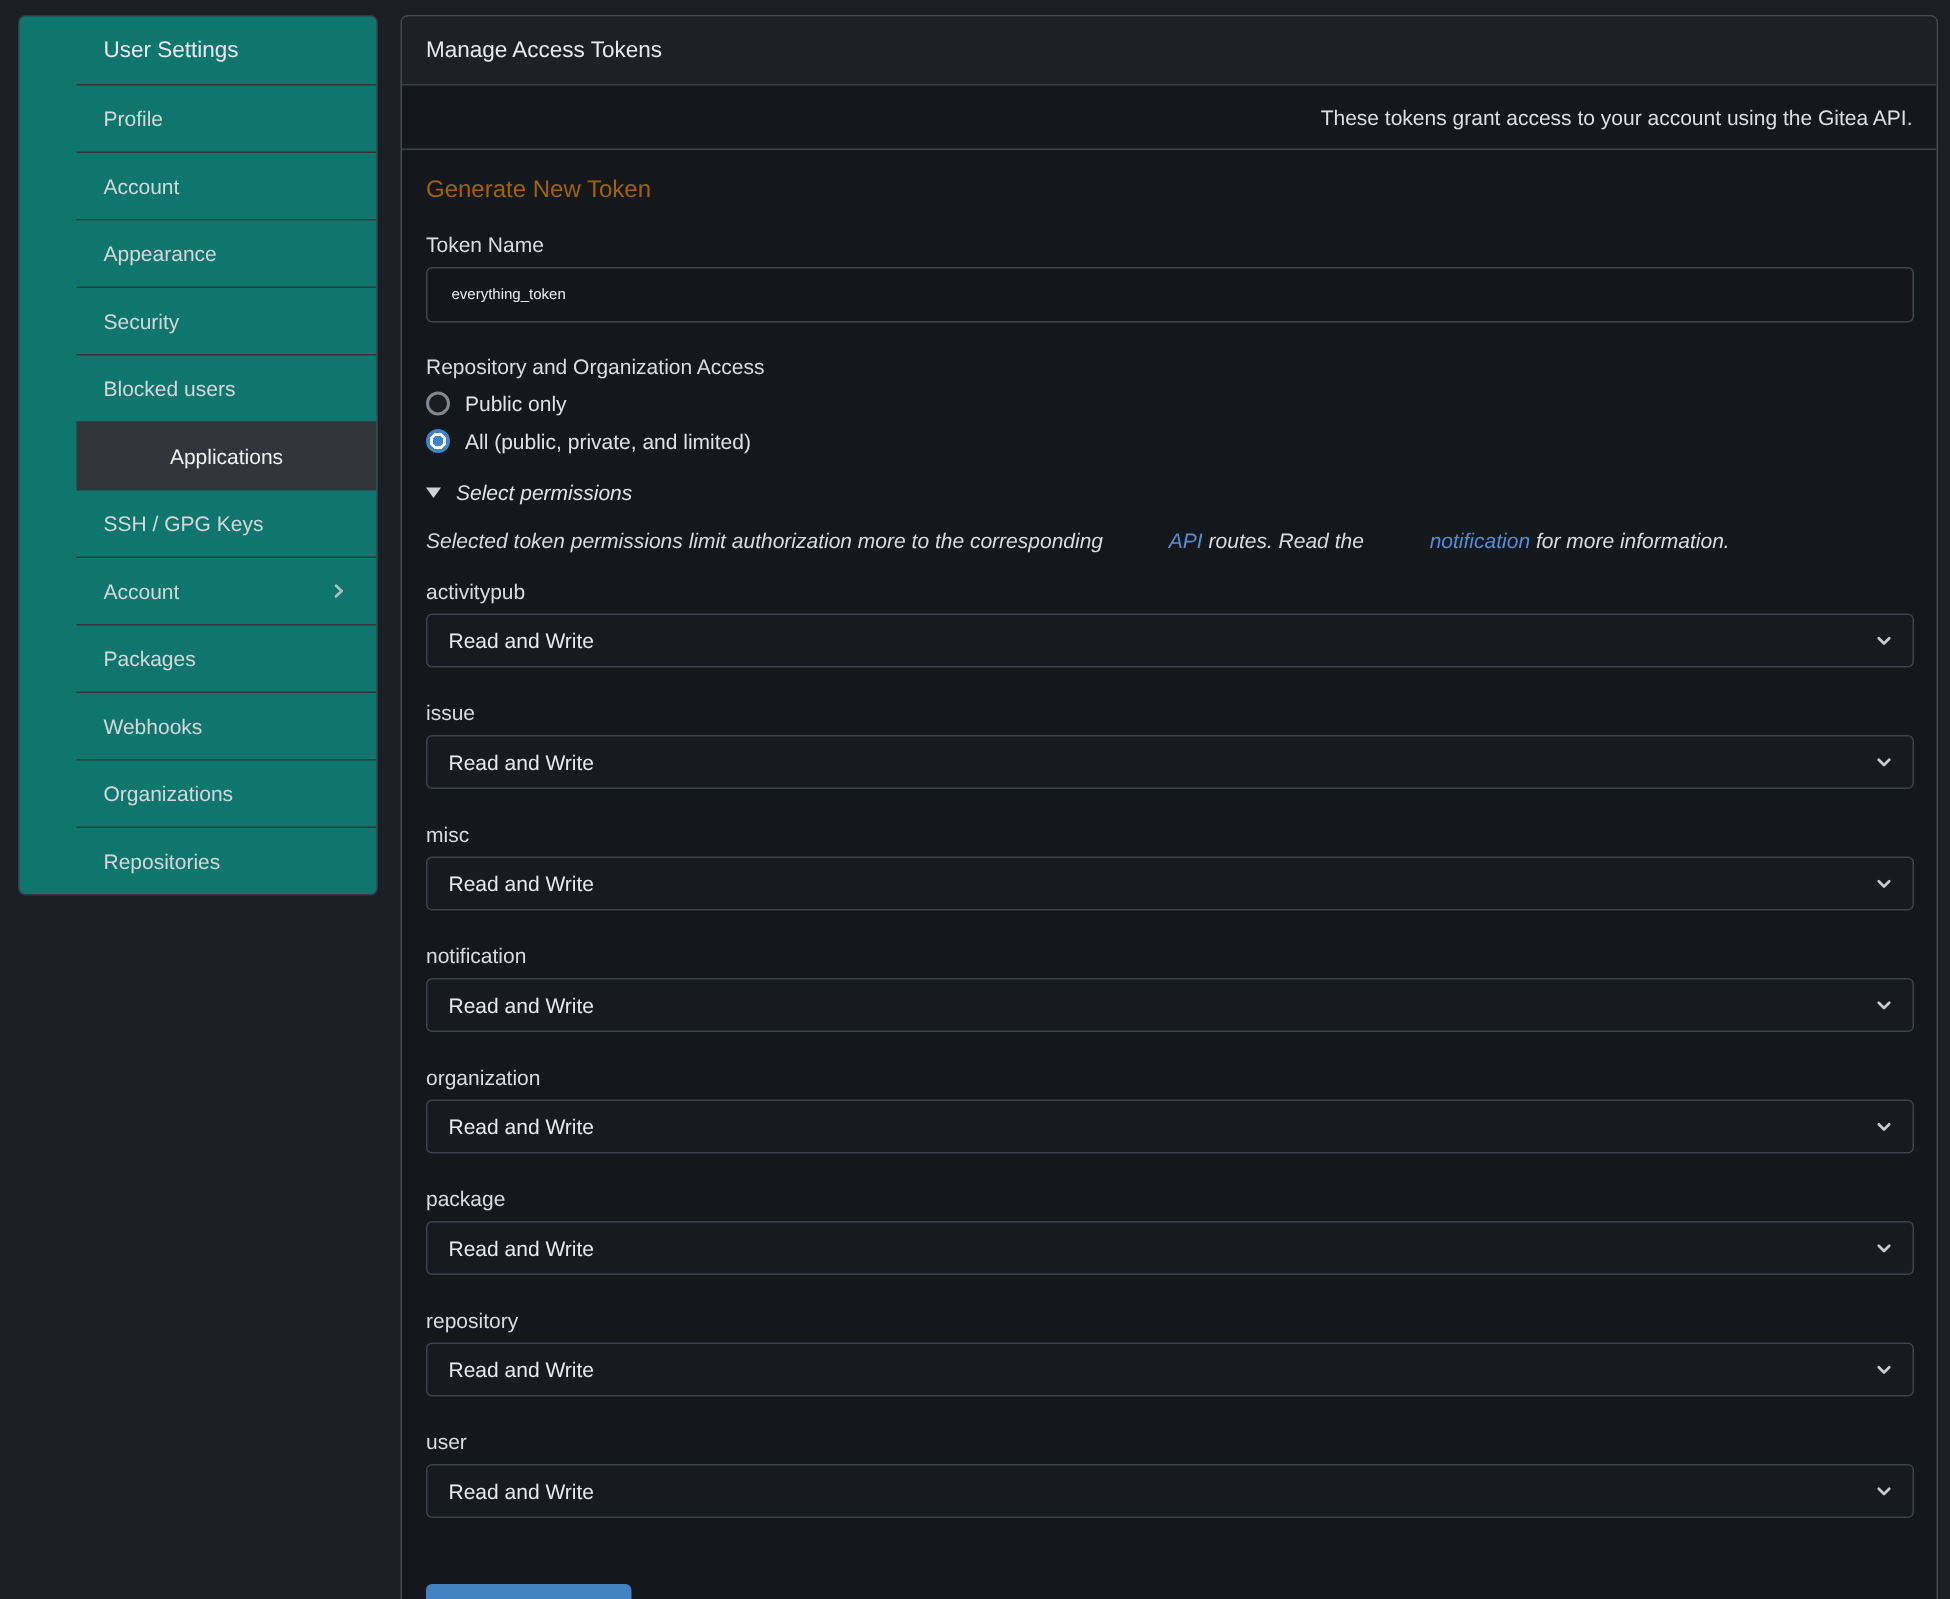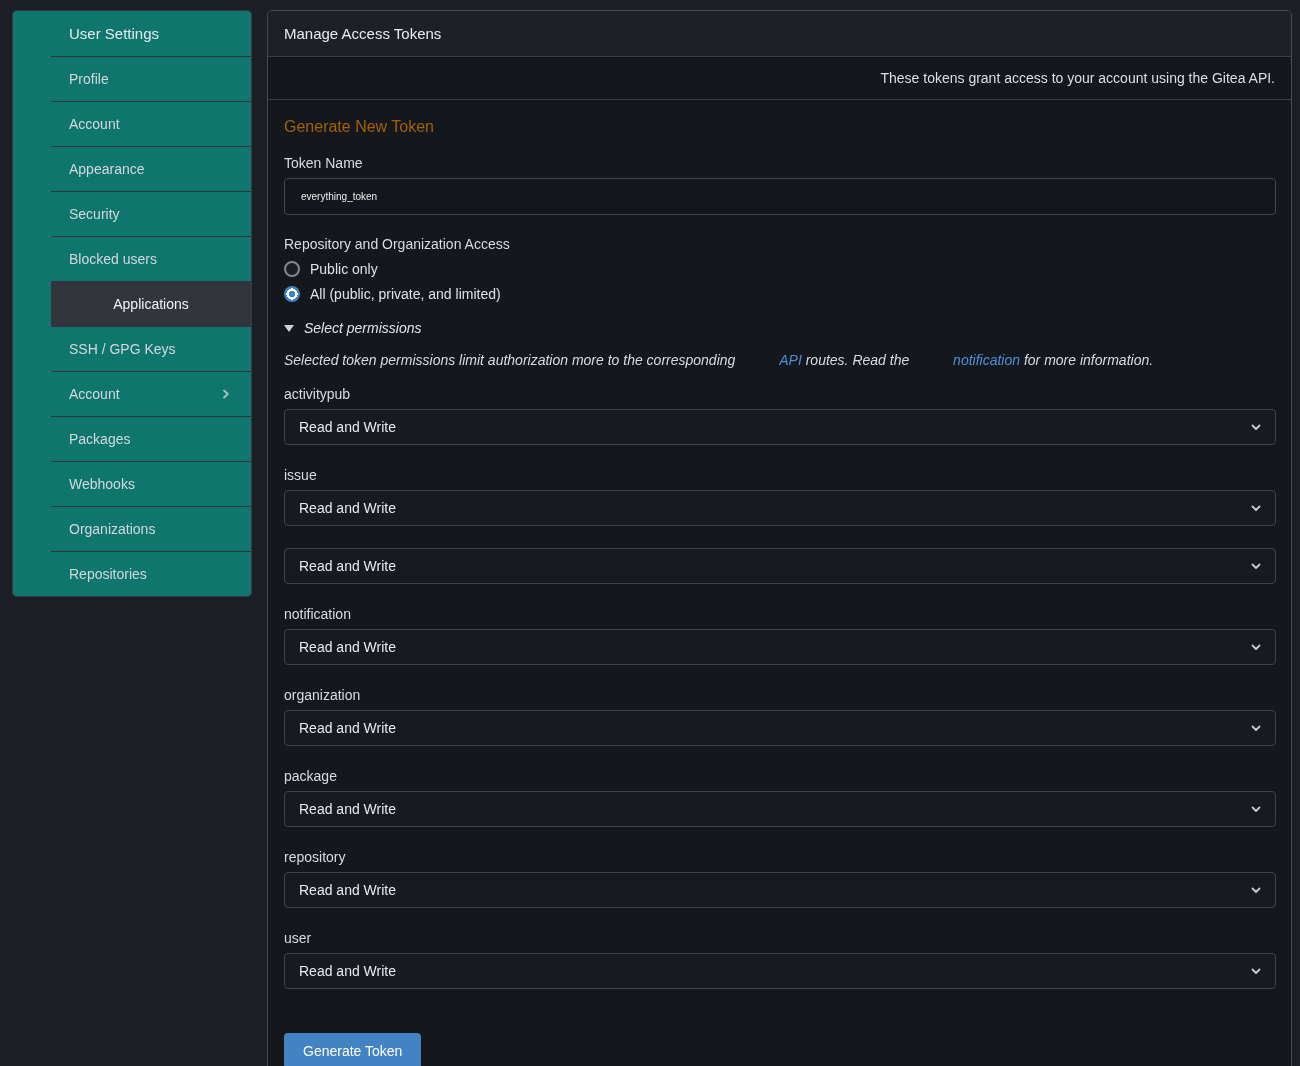--- a/index.html
+++ b/index.html
@@ -301,20 +301,21 @@
         </select>
         <span class="chev-down-icon">
           <svg width="14" height="14" viewBox="0 0 14 14" fill="none">
             <path d="M3.5 5.5 L7 9 L10.5 5.5" stroke="#c8ccd1" stroke-width="1.8" stroke-linecap="round" stroke-linejoin="round"></path>
           </svg>
         </span>
       </div>
     </div>
 
     <div class="perm-group">
+      <label class="field-label">misc</label>
       <div class="select-wrap">
         <select class="perm-select">
           <option>Read and Write</option>
         </select>
         <span class="chev-down-icon">
           <svg width="14" height="14" viewBox="0 0 14 14" fill="none">
             <path d="M3.5 5.5 L7 9 L10.5 5.5" stroke="#c8ccd1" stroke-width="1.8" stroke-linecap="round" stroke-linejoin="round"></path>
           </svg>
         </span>
       </div>

